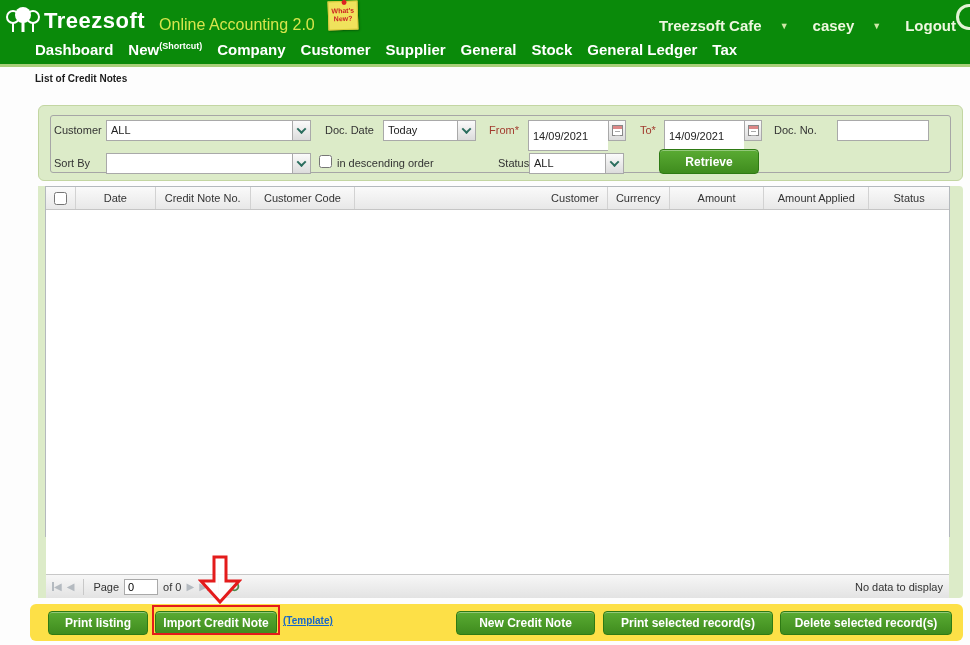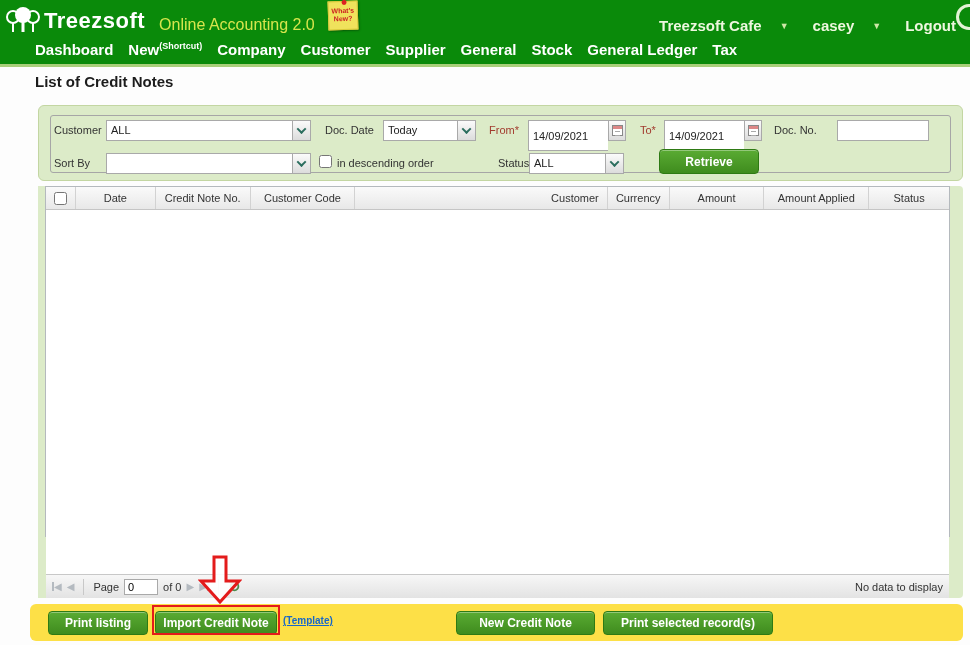--- a/index.html
+++ b/index.html
@@ -24,21 +24,21 @@
   .caret { font-size:9px; color:#cfe7a8; }
   .help-circle { position:absolute; right:-12px; top:4px; width:26px; height:26px;
                  border:3px solid #e4f3d6; border-radius:50%; }
 
   .navbar { height:30px; display:flex; align-items:center; gap:15px; padding-left:35px;
             color:#fff; font-size:15px; font-weight:bold; }
   .nav-item { cursor:pointer; white-space:nowrap; }
   .nav-item sup { font-size:9px; font-weight:bold; }
 
   
-  .page-title { position:absolute; left:35px; top:73px; font-size:15px; font-weight:bold; color:#1c1c1c; }
+  .page-title { position:absolute; left:35px; top:73px; font-size:10px; font-weight:bold; color:#1c1c1c; }
 
   
   .filter-panel { position:absolute; left:38px; top:105px; width:925px; height:76px;
                   background:#dcebc8; border:1px solid #c3d6a2; border-radius:6px; }
   .filter-inner { position:absolute; left:11px; top:9px; right:11px; bottom:7px;
                   border:1px solid #a6a6a6; border-radius:3px; }
   .f-label { position:absolute; font-size:11px; color:#333; white-space:nowrap; }
   .f-label.req { color:#a23b2e; }
   .combo { position:absolute; height:21px; display:flex; }
   .combo .combo-text { flex:1; background:#fff; border:1px solid #a9a9a9; border-right:none;
@@ -243,20 +243,21 @@
       </div>
     </div>
   </div>
 
   <div class="footer-bar">
     <button class="green-btn fb-btn" style="left:18px; width:100px;">Print listing</button>
     <button class="green-btn fb-btn" style="left:125px; width:122px;">Import Credit Note</button>
     <span class="template-link">(Template)</span>
     <button class="green-btn fb-btn" style="left:426px; width:139px;">New Credit Note</button>
     <button class="green-btn fb-btn" style="left:573px; width:170px;">Print selected record(s)</button>
+    <button class="green-btn fb-btn" style="left:750px; width:172px;">Delete selected record(s)</button>
   </div>
 
   <div class="anno-rect"></div>
   <svg class="anno-arrow" width="44" height="50" viewBox="0 0 44 50">
     <polygon points="16,2 28,2 28,26 41,26 22,47 3,26 16,26" fill="rgba(255,255,255,0.9)" stroke="#e31b1b" stroke-width="3" stroke-linejoin="miter"></polygon>
   </svg>
 
 </div>
 
 </body></html>

